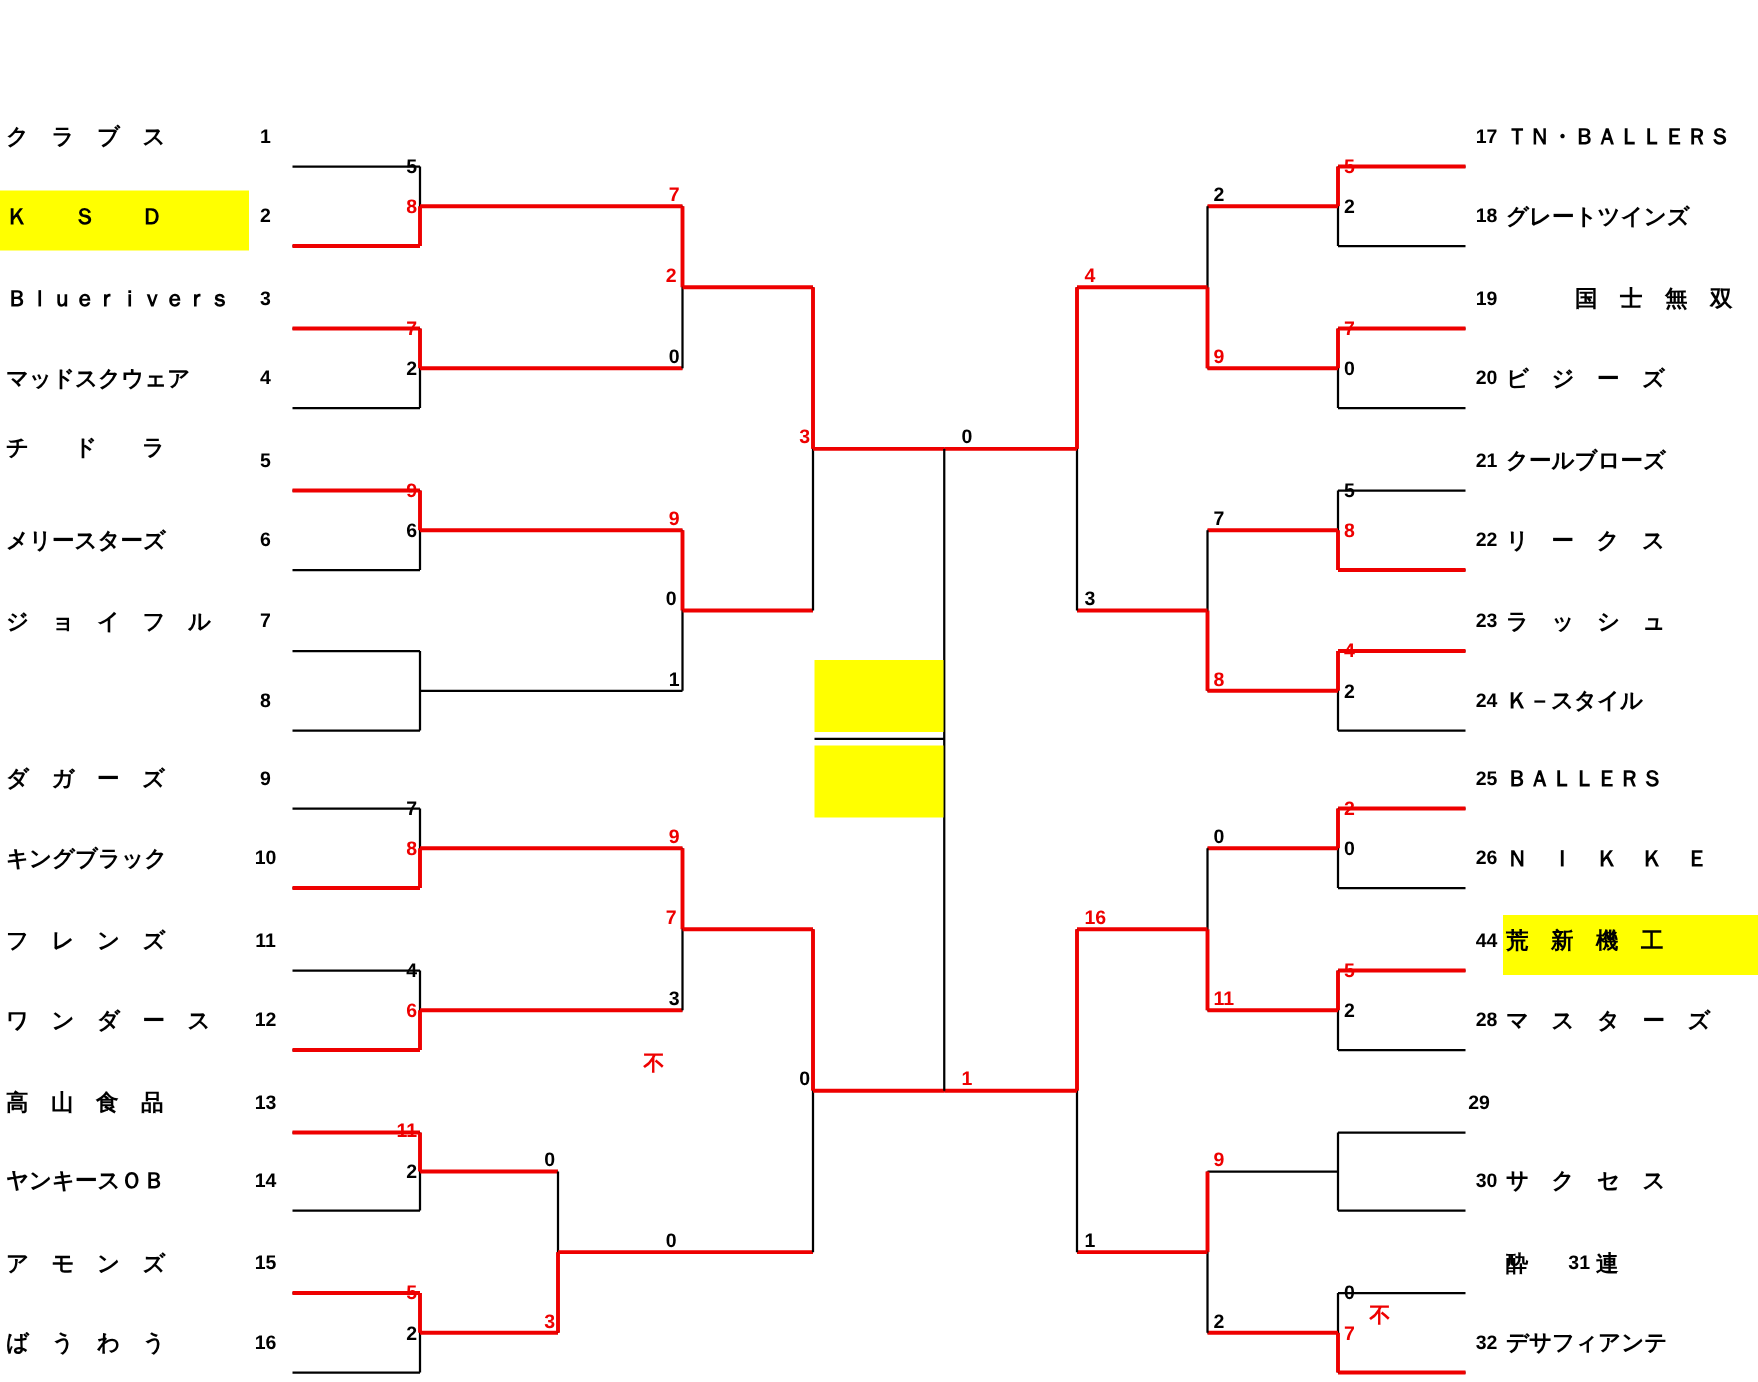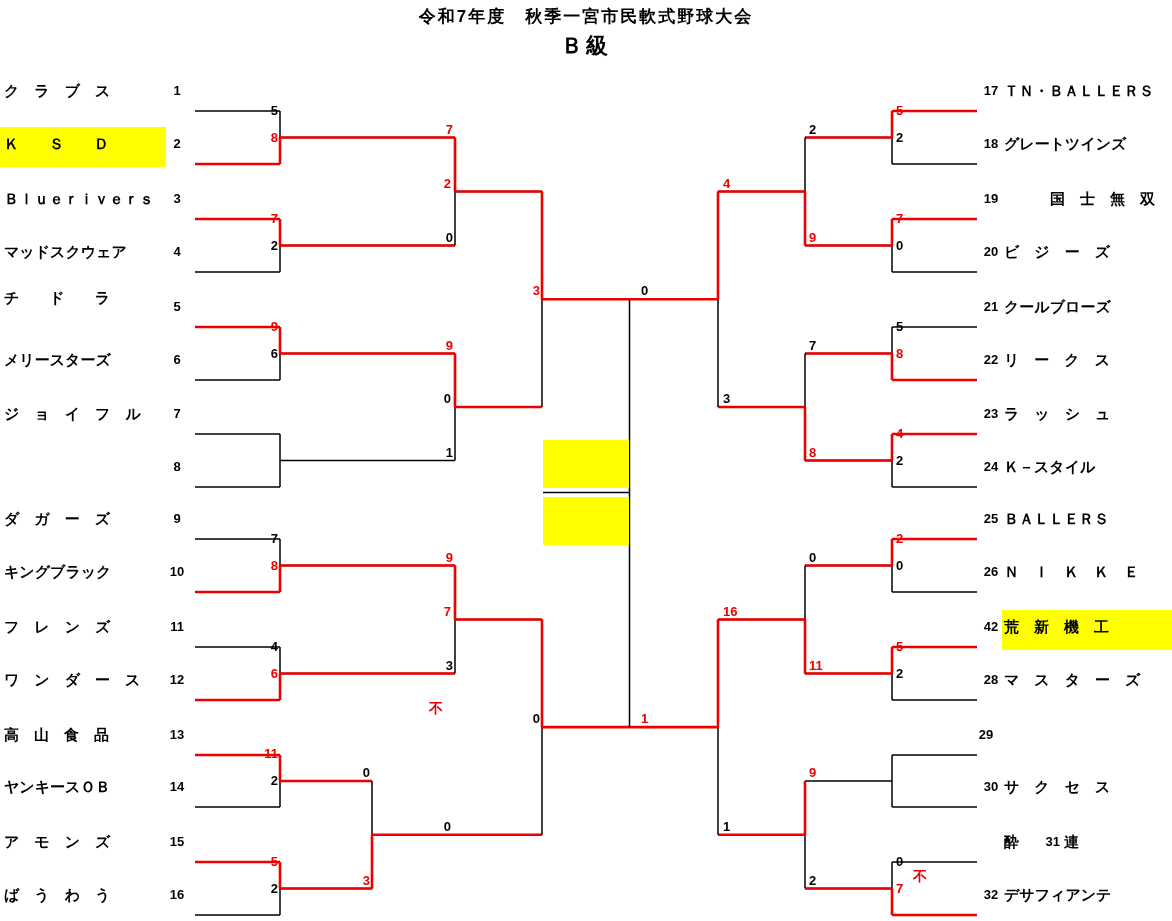--- a/index.html
+++ b/index.html
@@ -20,22 +20,20 @@
   .note{font-size:14px;}
   .hl{position:absolute;background:var(--hl);z-index:1;}
   .finalbox{position:absolute;background:var(--hl);z-index:1;}
   .bk{stroke:#000;stroke-width:1.5;}
   .rd{stroke:var(--win);stroke-width:2.6;}
 </style>
 </head>
 <body>
 
 <div class="stage">
-  <div class="title">令和7年度　秋季一宮市民軟式野球大会</div>
-  <div class="subtitle">Ｂ級</div>
   <svg id="lines" width="1172" height="921">
       <line x1="195" y1="111" x2="280" y2="111" class="bk"></line>
       <line x1="195" y1="164" x2="280" y2="164" class="bk"></line>
       <line x1="195" y1="164" x2="280" y2="164" class="rd"></line>
       <line x1="195" y1="219" x2="280" y2="219" class="bk"></line>
       <line x1="195" y1="219" x2="280" y2="219" class="rd"></line>
       <line x1="195" y1="272" x2="280" y2="272" class="bk"></line>
       <line x1="195" y1="327" x2="280" y2="327" class="bk"></line>
       <line x1="195" y1="327" x2="280" y2="327" class="rd"></line>
       <line x1="195" y1="380" x2="280" y2="380" class="bk"></line>
@@ -265,21 +263,21 @@
       <div class="team" style="left: 1004px; top: 402px; width: 164px;">ラ　ッ　シ　ュ</div>
       <div class="seed" style="left: 979px; top: 405px;">23</div>
       <div class="team" style="left: 1004px; top: 455px; width: 164px;">Ｋ－スタイル</div>
       <div class="seed" style="left: 979px; top: 458px;">24</div>
       <div class="team" style="left: 1004px; top: 507px; width: 164px;">ＢＡＬＬＥＲＳ</div>
       <div class="seed" style="left: 979px; top: 510px;">25</div>
       <div class="team" style="left: 1004px; top: 560px; width: 164px;">Ｎ　Ｉ　Ｋ　Ｋ　Ｅ</div>
       <div class="seed" style="left: 979px; top: 563px;">26</div>
       <div class="hl" style="left: 1002px; top: 610px; width: 170px; height: 40px;"></div>
       <div class="team" style="left: 1004px; top: 615px; width: 164px;">荒　新　機　工</div>
-      <div class="seed" style="left: 979px; top: 618px;">42</div>
+      <div class="seed" style="left: 979px; top: 618px;">44</div>
       <div class="team" style="left: 1004px; top: 668px; width: 164px;">マ　ス　タ　ー　ズ</div>
       <div class="seed" style="left: 979px; top: 671px;">28</div>
       <div class="team" style="left: 1004px; top: 723px; width: 164px;"></div>
       <div class="seed" style="left: 974px; top: 726px;">29</div>
       <div class="team" style="left: 1004px; top: 775px; width: 164px;">サ　ク　セ　ス</div>
       <div class="seed" style="left: 979px; top: 778px;">30</div>
       <div class="team" style="left: 1004px; top: 830px; width: 164px;">酔　　　連</div>
       <div class="seed" style="left: 1036px; top: 833px; text-align: right;">31</div>
       <div class="team" style="left: 1004px; top: 883px; width: 164px;">デサフィアンテ</div>
       <div class="seed" style="left: 979px; top: 886px;">32</div>

